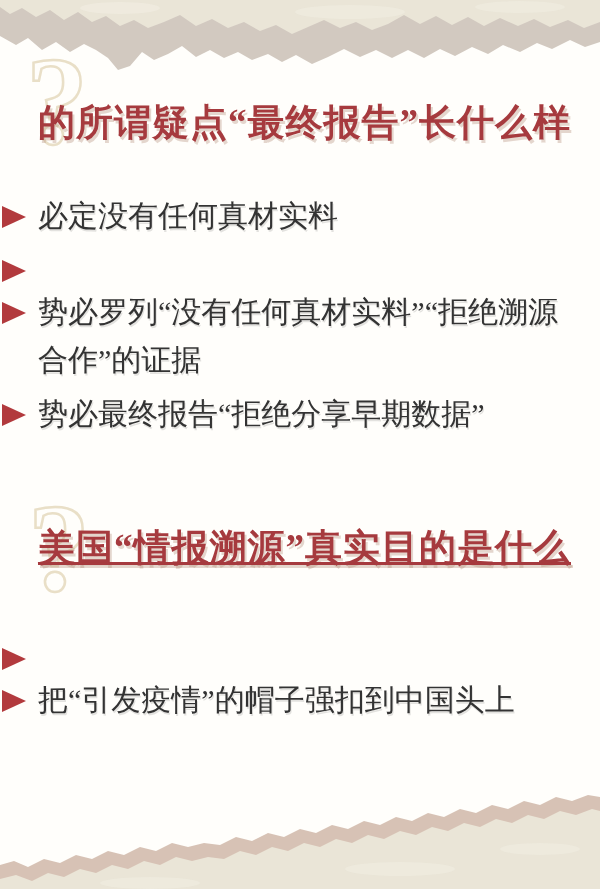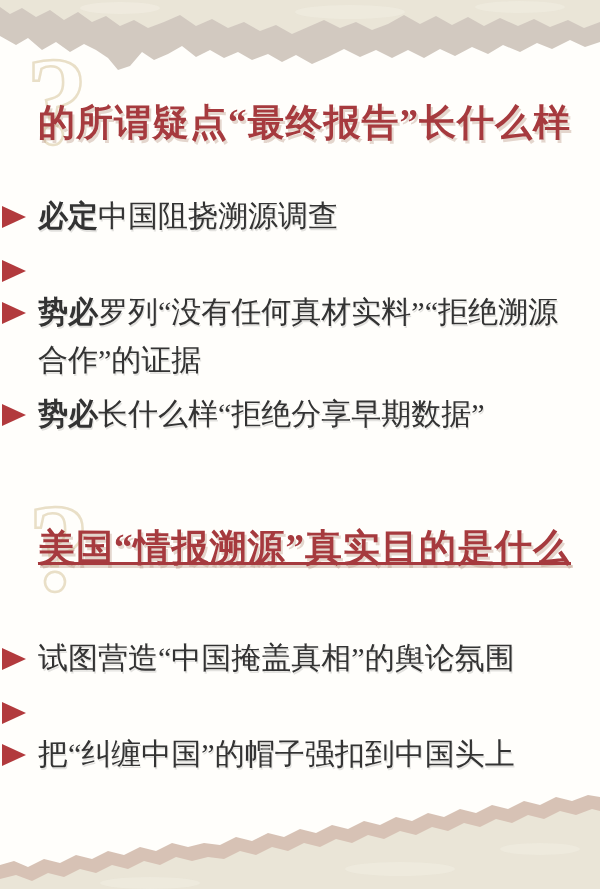--- a/index.html
+++ b/index.html
@@ -36,21 +36,21 @@
   .bullet{display:flex;align-items:flex-start;margin-bottom:6px;}
   .marker{
     flex:0 0 auto;width:0;height:0;margin-top:14px;
     border-top:11px solid transparent;border-bottom:11px solid transparent;
     border-left:24px solid #b23a3d;
   }
   .btext{
     margin-left:12px;width:527px;font-size:30px;line-height:48px;
     color:#333333;text-shadow:1px 2px 0 rgba(60,60,60,0.14);
   }
-  .lead{font-weight:bold;}
+  .lead{font-weight:normal;}
 </style>
 </head>
 <body>
 
 <div class="page">
 
   <svg class="torn top" viewBox="0 0 600 80" aria-hidden="true">
     <path d="M0,0 H600 V42 L585,47 570,40 552,49 537,43 520,52 503,45 488,54 472,47 455,56 440,49 424,58 408,50 392,58 376,50 360,57 344,49 328,57 312,64 296,55 282,62 268,54 252,60 238,52 224,58 210,50 196,57 182,46 168,54 154,60 142,52 130,66 118,70 108,58 96,50 84,44 70,52 56,42 42,50 28,38 16,45 0,36 Z" fill="#d2c9c0"></path>
     <path d="M0,0 H600 V22 L584,28 568,20 550,27 534,19 518,26 500,18 484,26 468,17 452,25 436,16 420,24 404,15 388,24 372,30 356,22 340,28 324,20 308,27 292,34 276,25 260,31 244,22 228,28 212,19 196,26 180,15 164,22 148,28 134,20 120,26 106,16 92,22 78,12 64,20 50,10 36,17 22,8 10,14 0,7 Z" fill="#eae5d7"></path>
     <ellipse cx="120" cy="8" rx="40" ry="6" opacity="0.55" fill="#f2efe3"></ellipse>
@@ -58,50 +58,46 @@
     <ellipse cx="520" cy="7" rx="45" ry="6" opacity="0.5" fill="#f2efe3"></ellipse>
   </svg>
 
   <div class="watermark wm1">?</div>
 
   <div class="heading h1">的所谓疑点“最终报告”长什么样</div>
 
   <div class="bullets list1">
     <div class="bullet">
       <span class="marker"></span>
-      <span class="btext"><span class="lead">必定</span><span>中国阻挠溯源调查</span></span>
+      <span class="btext"><span class="lead">必定</span><span>没有任何真材实料</span></span>
     </div>
     <div class="bullet">
       <span class="marker"></span>
     </div>
     <div class="bullet">
       <span class="marker"></span>
       <span class="btext"><span class="lead">势必</span><span>罗列“没有任何真材实料”“拒绝溯源合作”的证据</span></span>
     </div>
     <div class="bullet">
       <span class="marker"></span>
-      <span class="btext"><span class="lead">势必</span><span>长什么样“拒绝分享早期数据”</span></span>
+      <span class="btext"><span class="lead">势必</span><span>最终报告“拒绝分享早期数据”</span></span>
     </div>
   </div>
 
   <div class="watermark wm2">?</div>
 
   <div class="heading h2">美国“情报溯源”真实目的是什么</div>
 
   <div class="bullets list2">
     <div class="bullet">
       <span class="marker"></span>
-      <span class="btext"><span class="lead"></span><span>试图营造“中国掩盖真相”的舆论氛围</span></span>
     </div>
     <div class="bullet">
       <span class="marker"></span>
-    </div>
-    <div class="bullet">
-      <span class="marker"></span>
-      <span class="btext"><span class="lead"></span><span>把“纠缠中国”的帽子强扣到中国头上</span></span>
+      <span class="btext"><span class="lead"></span><span>把“引发疫情”的帽子强扣到中国头上</span></span>
     </div>
   </div>
 
   <svg class="torn bottom" viewBox="0 0 600 100" aria-hidden="true">
     <path d="M0,76 L14,72 28,78 44,70 60,74 76,66 92,70 108,62 124,66 140,58 156,62 172,54 188,58 204,54 220,56 236,48 252,52 268,44 284,48 300,40 316,44 332,36 348,40 364,32 380,36 396,28 412,32 428,24 444,28 460,20 476,24 492,16 508,20 524,12 540,16 556,8 572,12 588,6 600,8 V100 H0 Z" fill="#d7c2b5"></path>
     <path d="M0,90 L16,86 32,92 48,84 64,88 80,80 96,84 112,76 128,80 144,72 160,76 176,68 192,72 208,68 224,70 240,62 256,66 272,58 288,62 304,54 320,58 336,50 352,54 368,46 384,50 400,42 416,46 432,38 448,42 464,34 480,38 496,30 512,34 528,26 544,30 560,22 576,26 592,20 600,22 V100 H0 Z" fill="#eae5d7"></path>
     <ellipse cx="150" cy="94" rx="50" ry="6" opacity="0.5" fill="#f2efe3"></ellipse>
     <ellipse cx="400" cy="80" rx="55" ry="7" opacity="0.5" fill="#f2efe3"></ellipse>
     <ellipse cx="540" cy="60" rx="40" ry="6" opacity="0.5" fill="#f2efe3"></ellipse>
   </svg>

